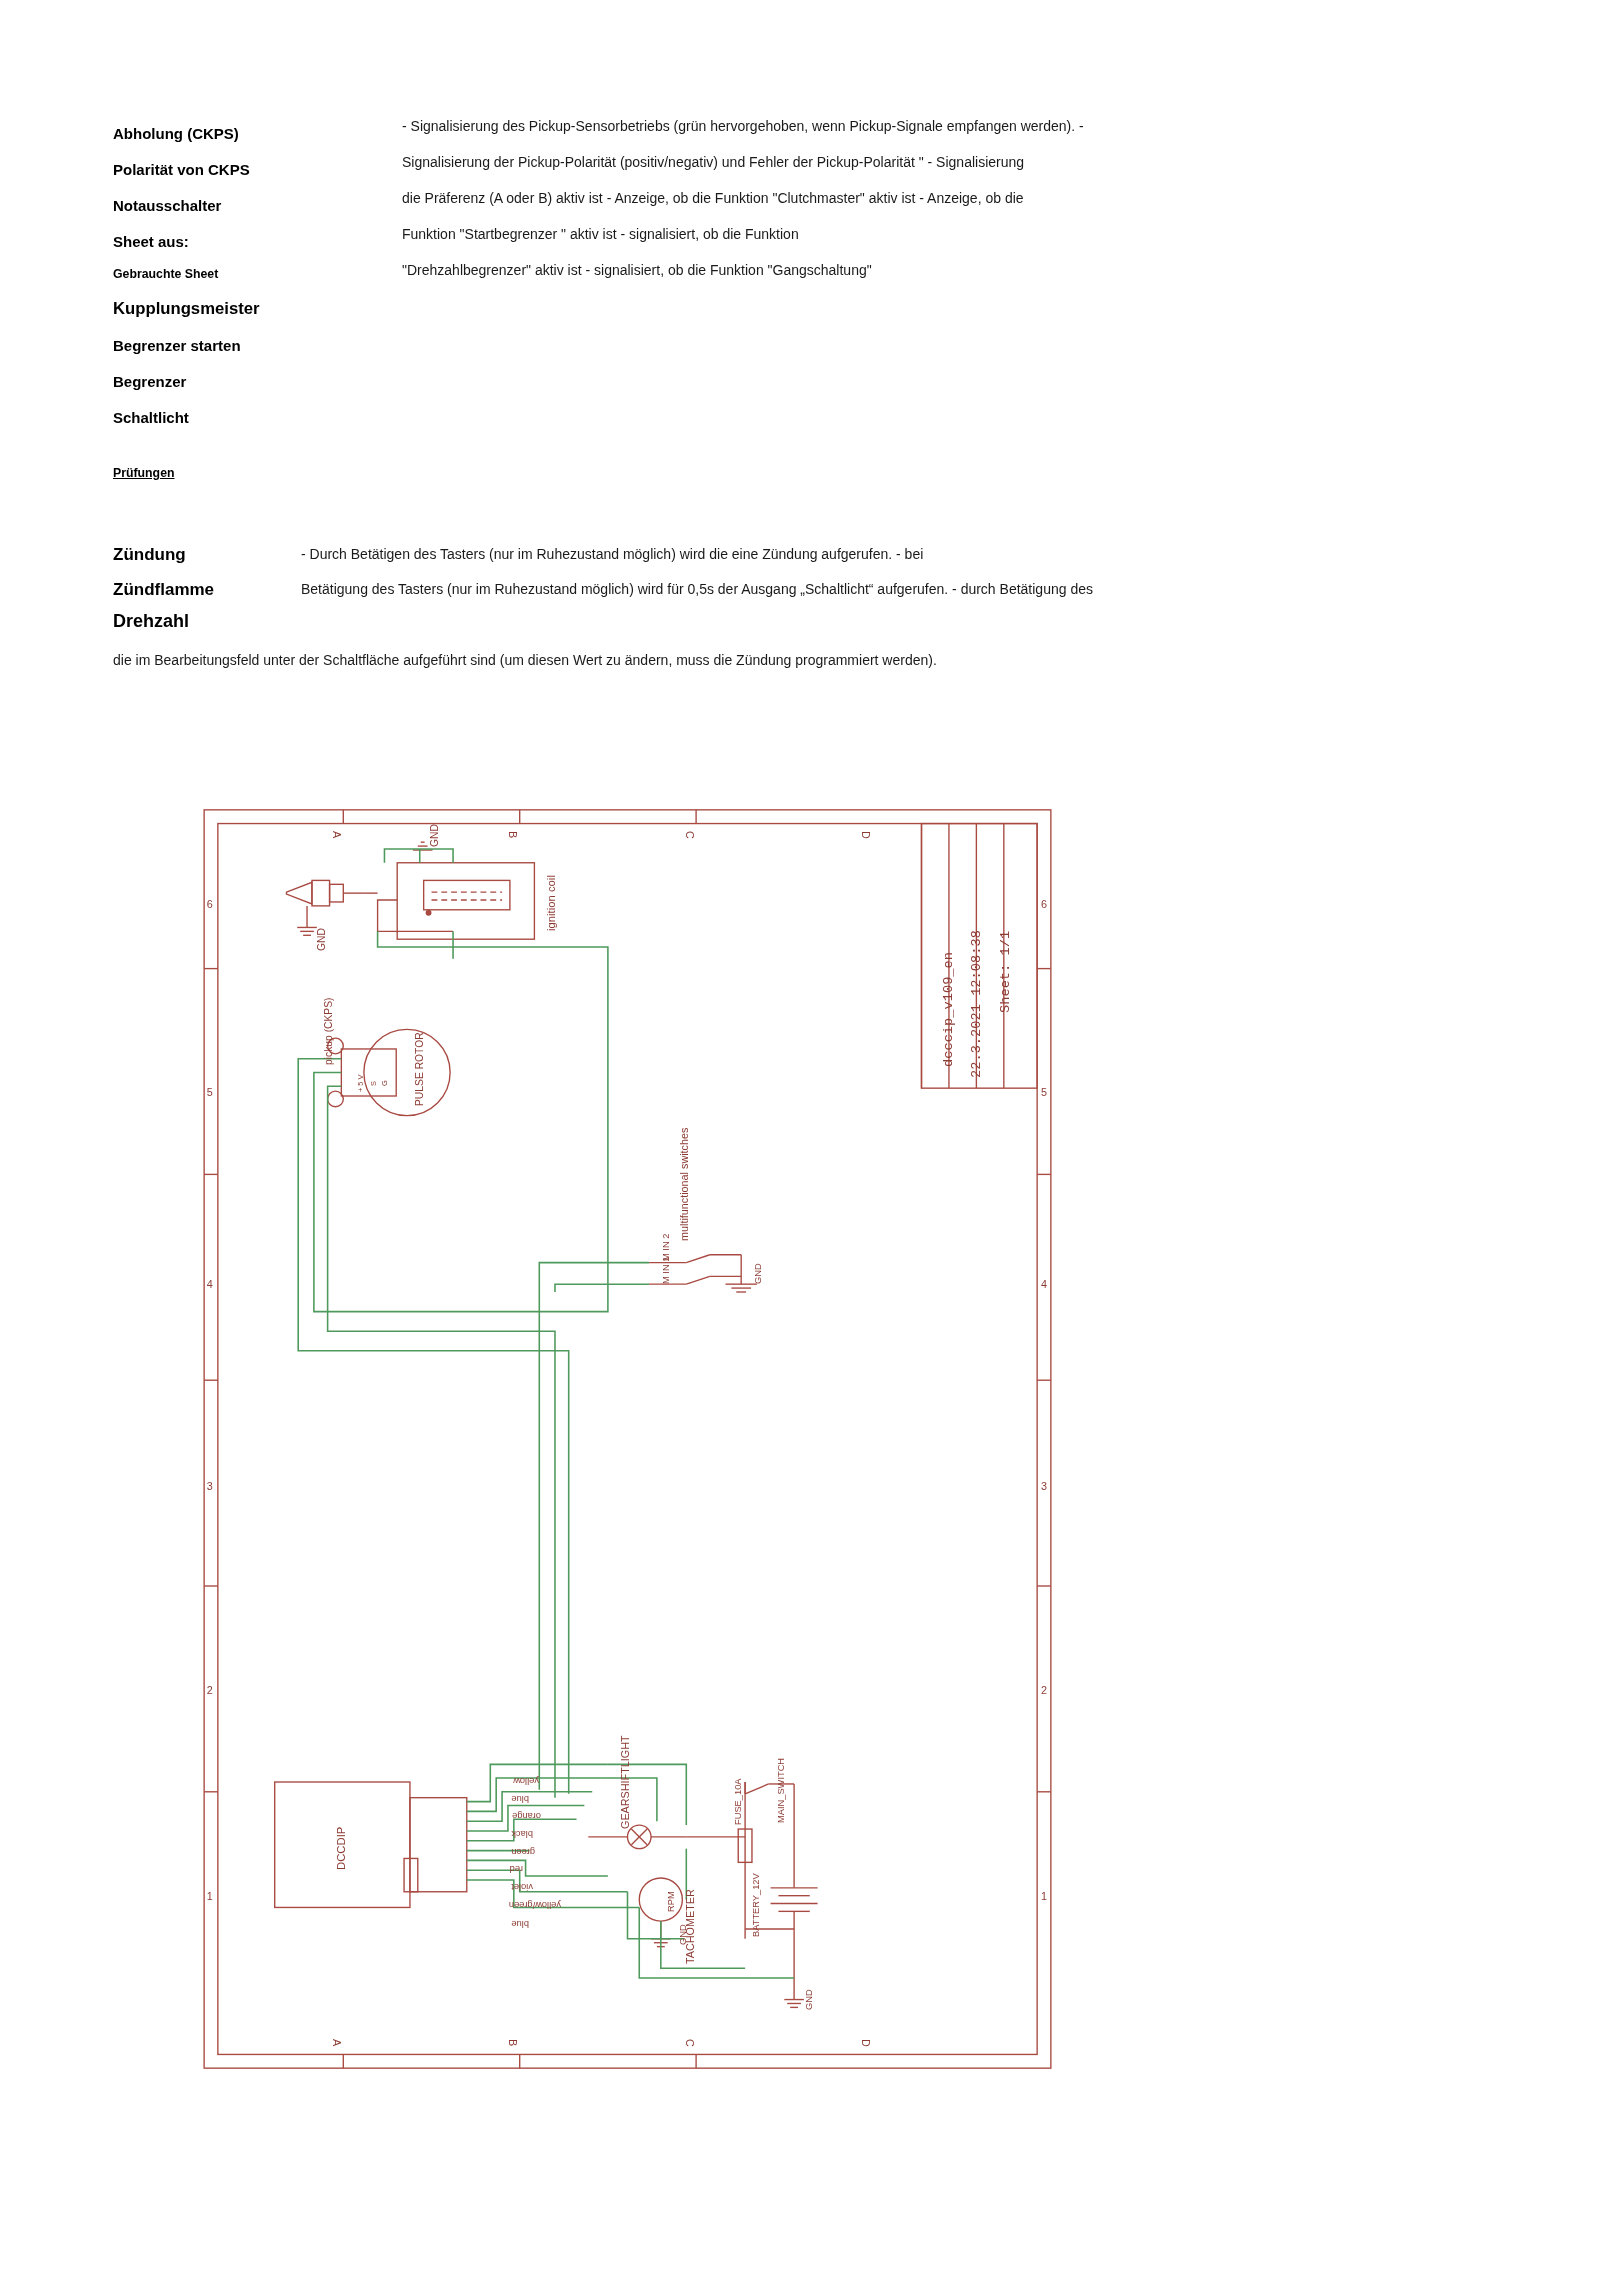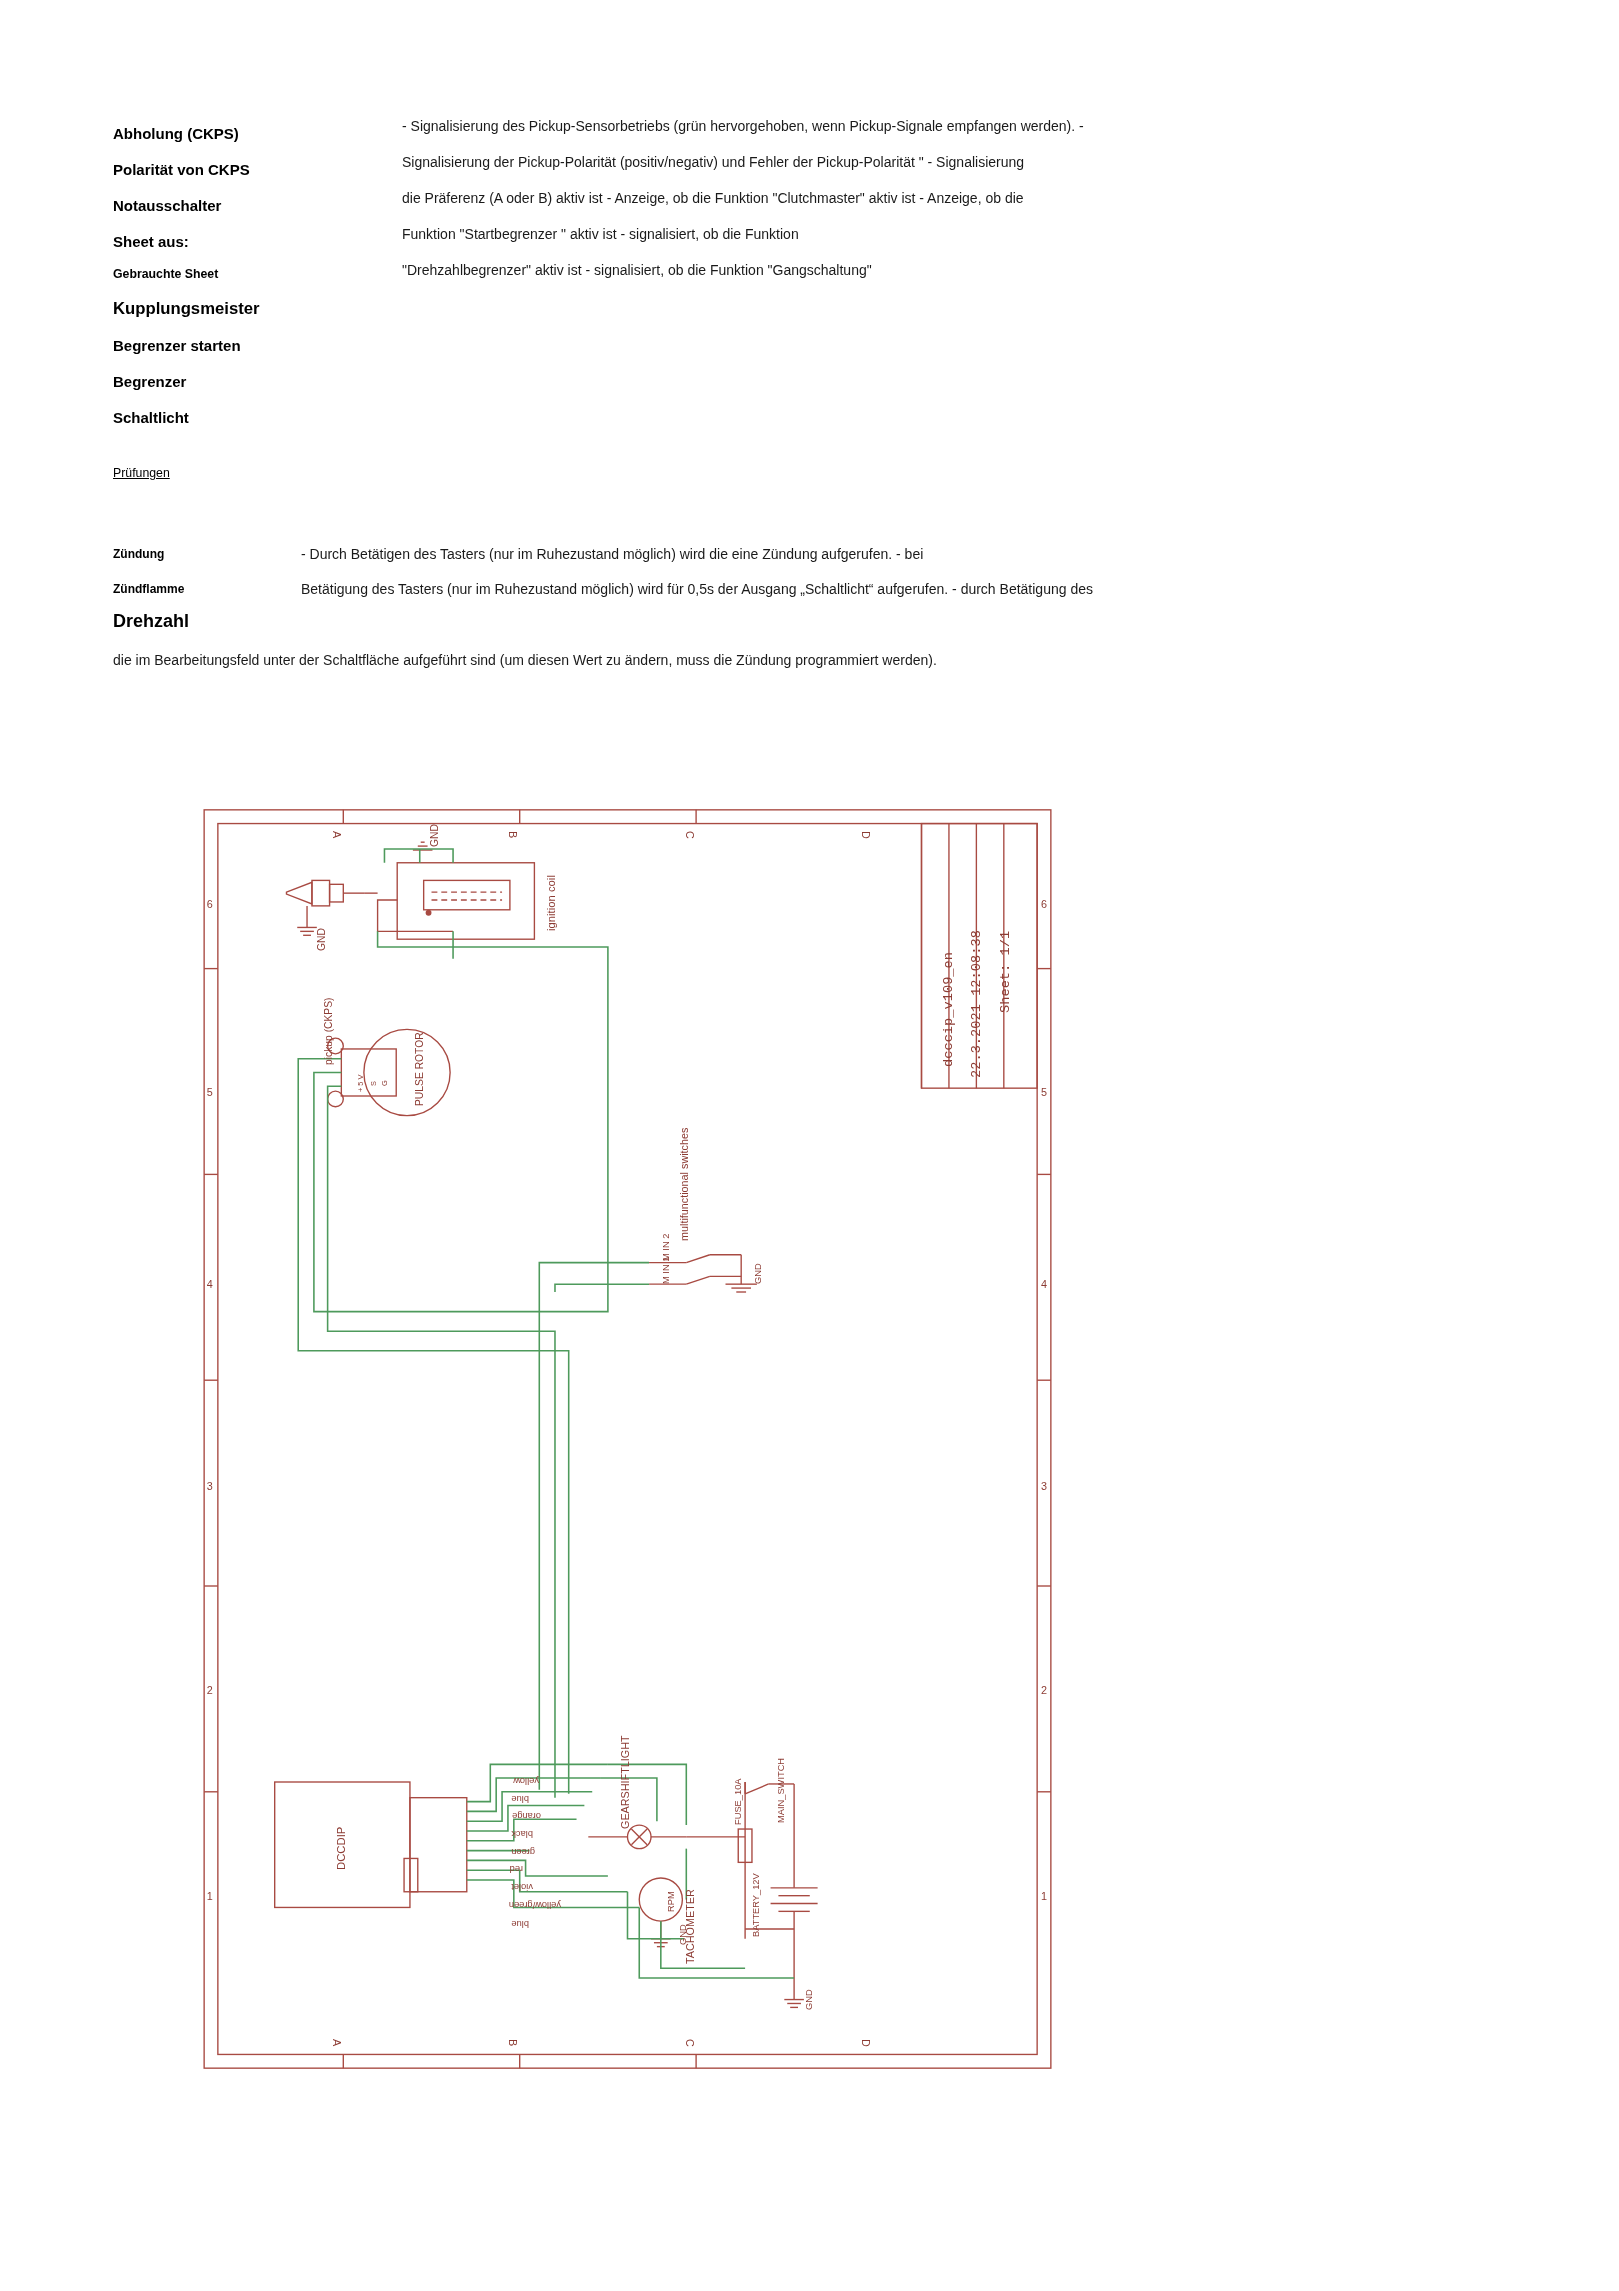--- a/index.html
+++ b/index.html
@@ -50,39 +50,39 @@
     line-height: 36px;
     color: #1a1a1a;
   }
 
   
   .pruefungen {
     position: absolute;
     left: 113px;
     top: 466px;
     font-size: 12.3px;
-    font-weight: normal;
+    font-weight: bold;
     text-decoration: underline;
   }
 
   
   .section2 {
     position: absolute;
     left: 113px;
     top: 537px;
     width: 1411px;
   }
   .terms2 {
     position: absolute;
     left: 0; top: 0;
     width: 196px;
   }
   .terms2 div {
     font-weight: bold;
-    font-size: 12px;
+    font-size: 17px;
     line-height: 35px;
     white-space: nowrap;
   }
   .terms2 div.small { font-size: 18px; line-height: 29px; }
 
   .desc2 {
     position: absolute;
     left: 188px;
     top: 0;
     width: 1225px;

